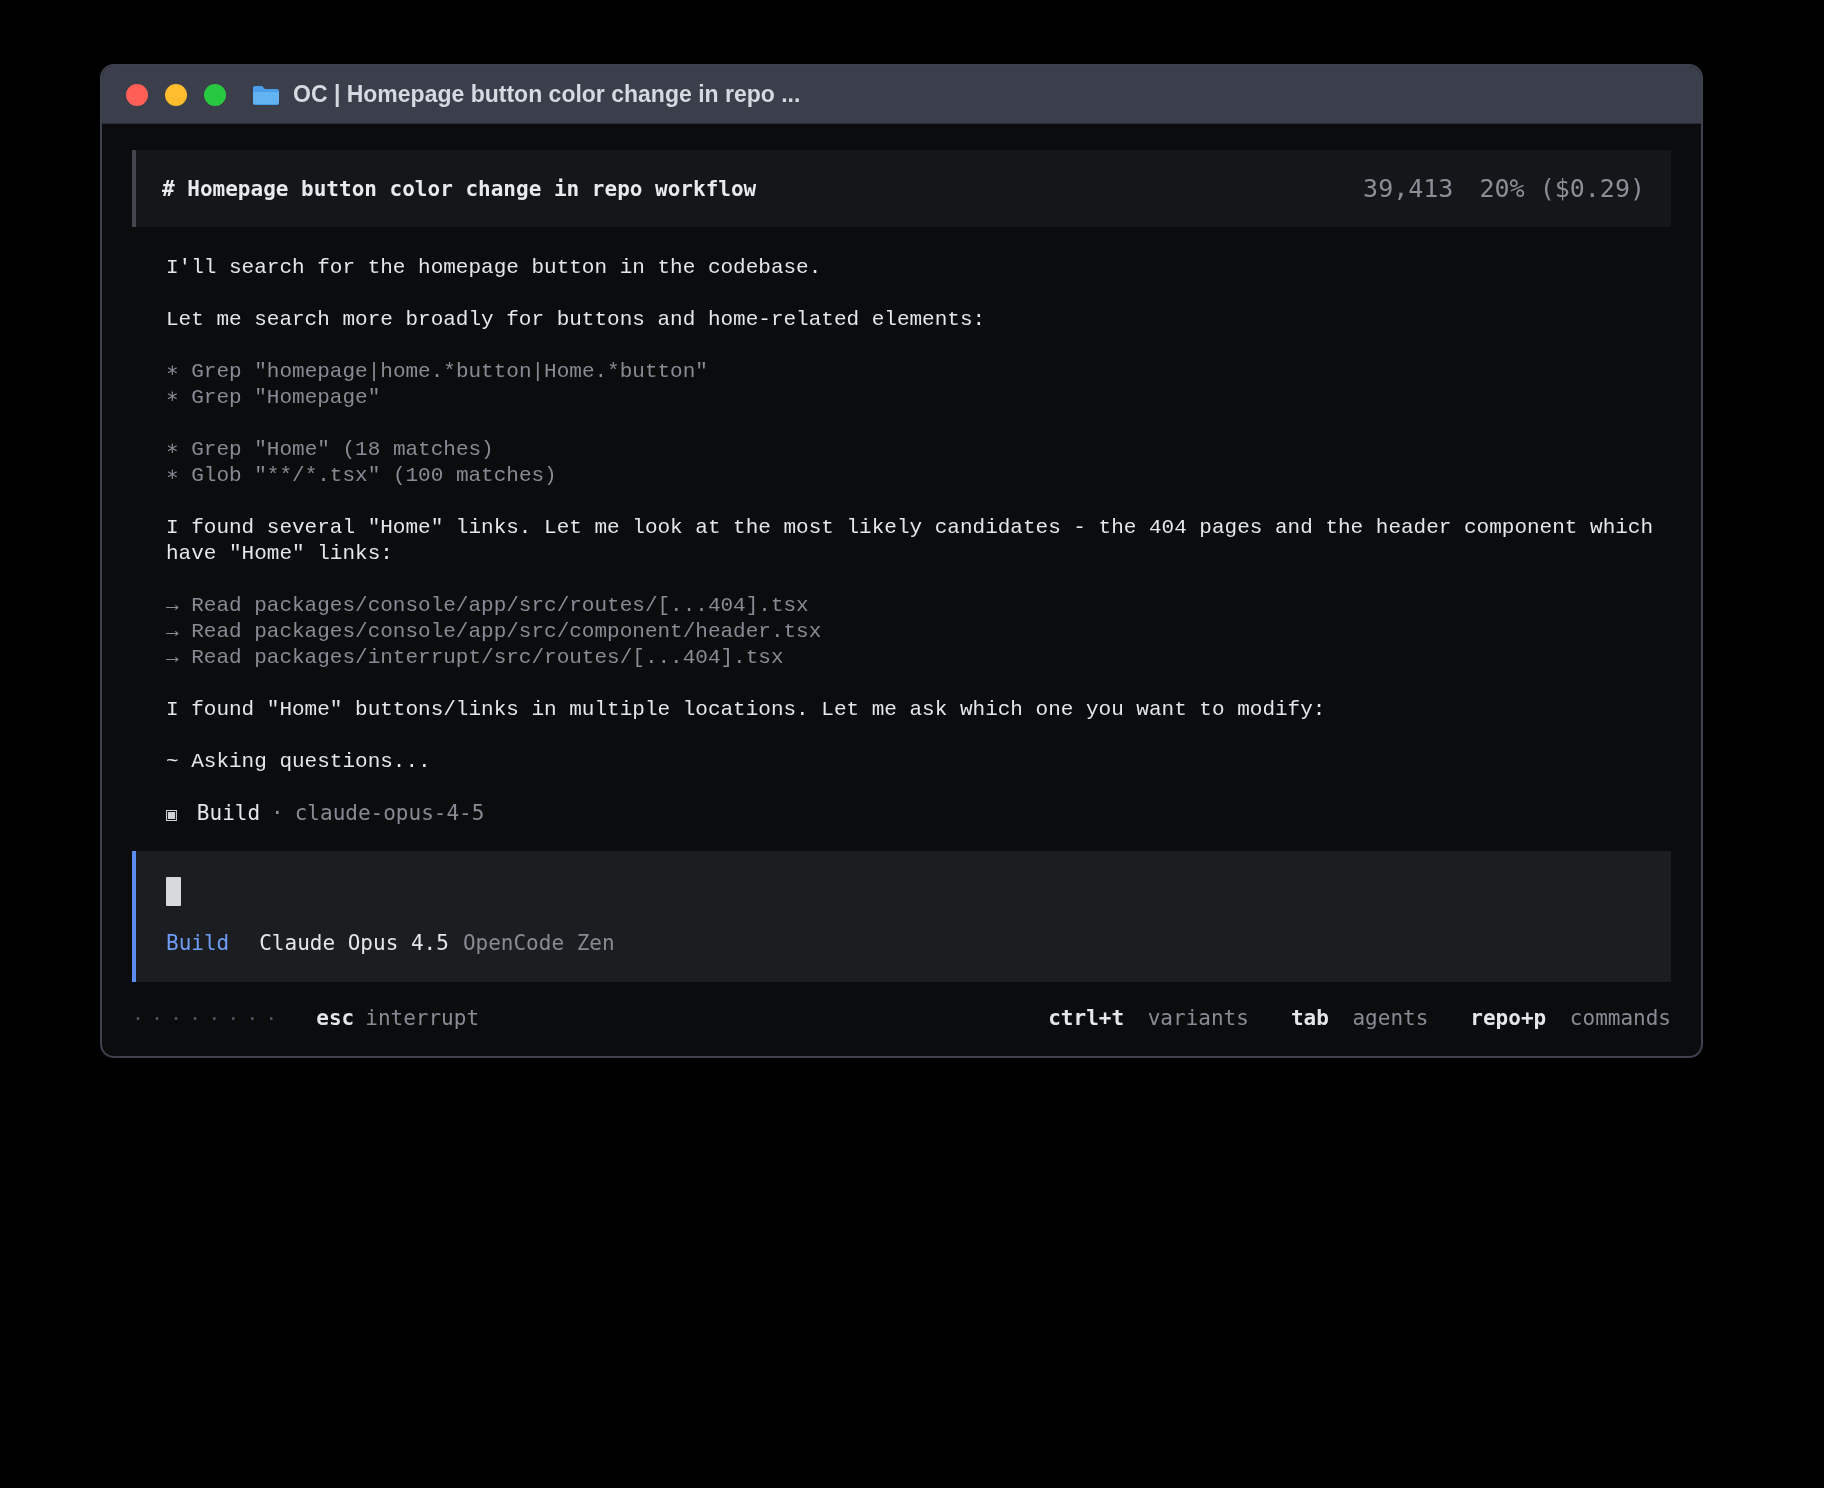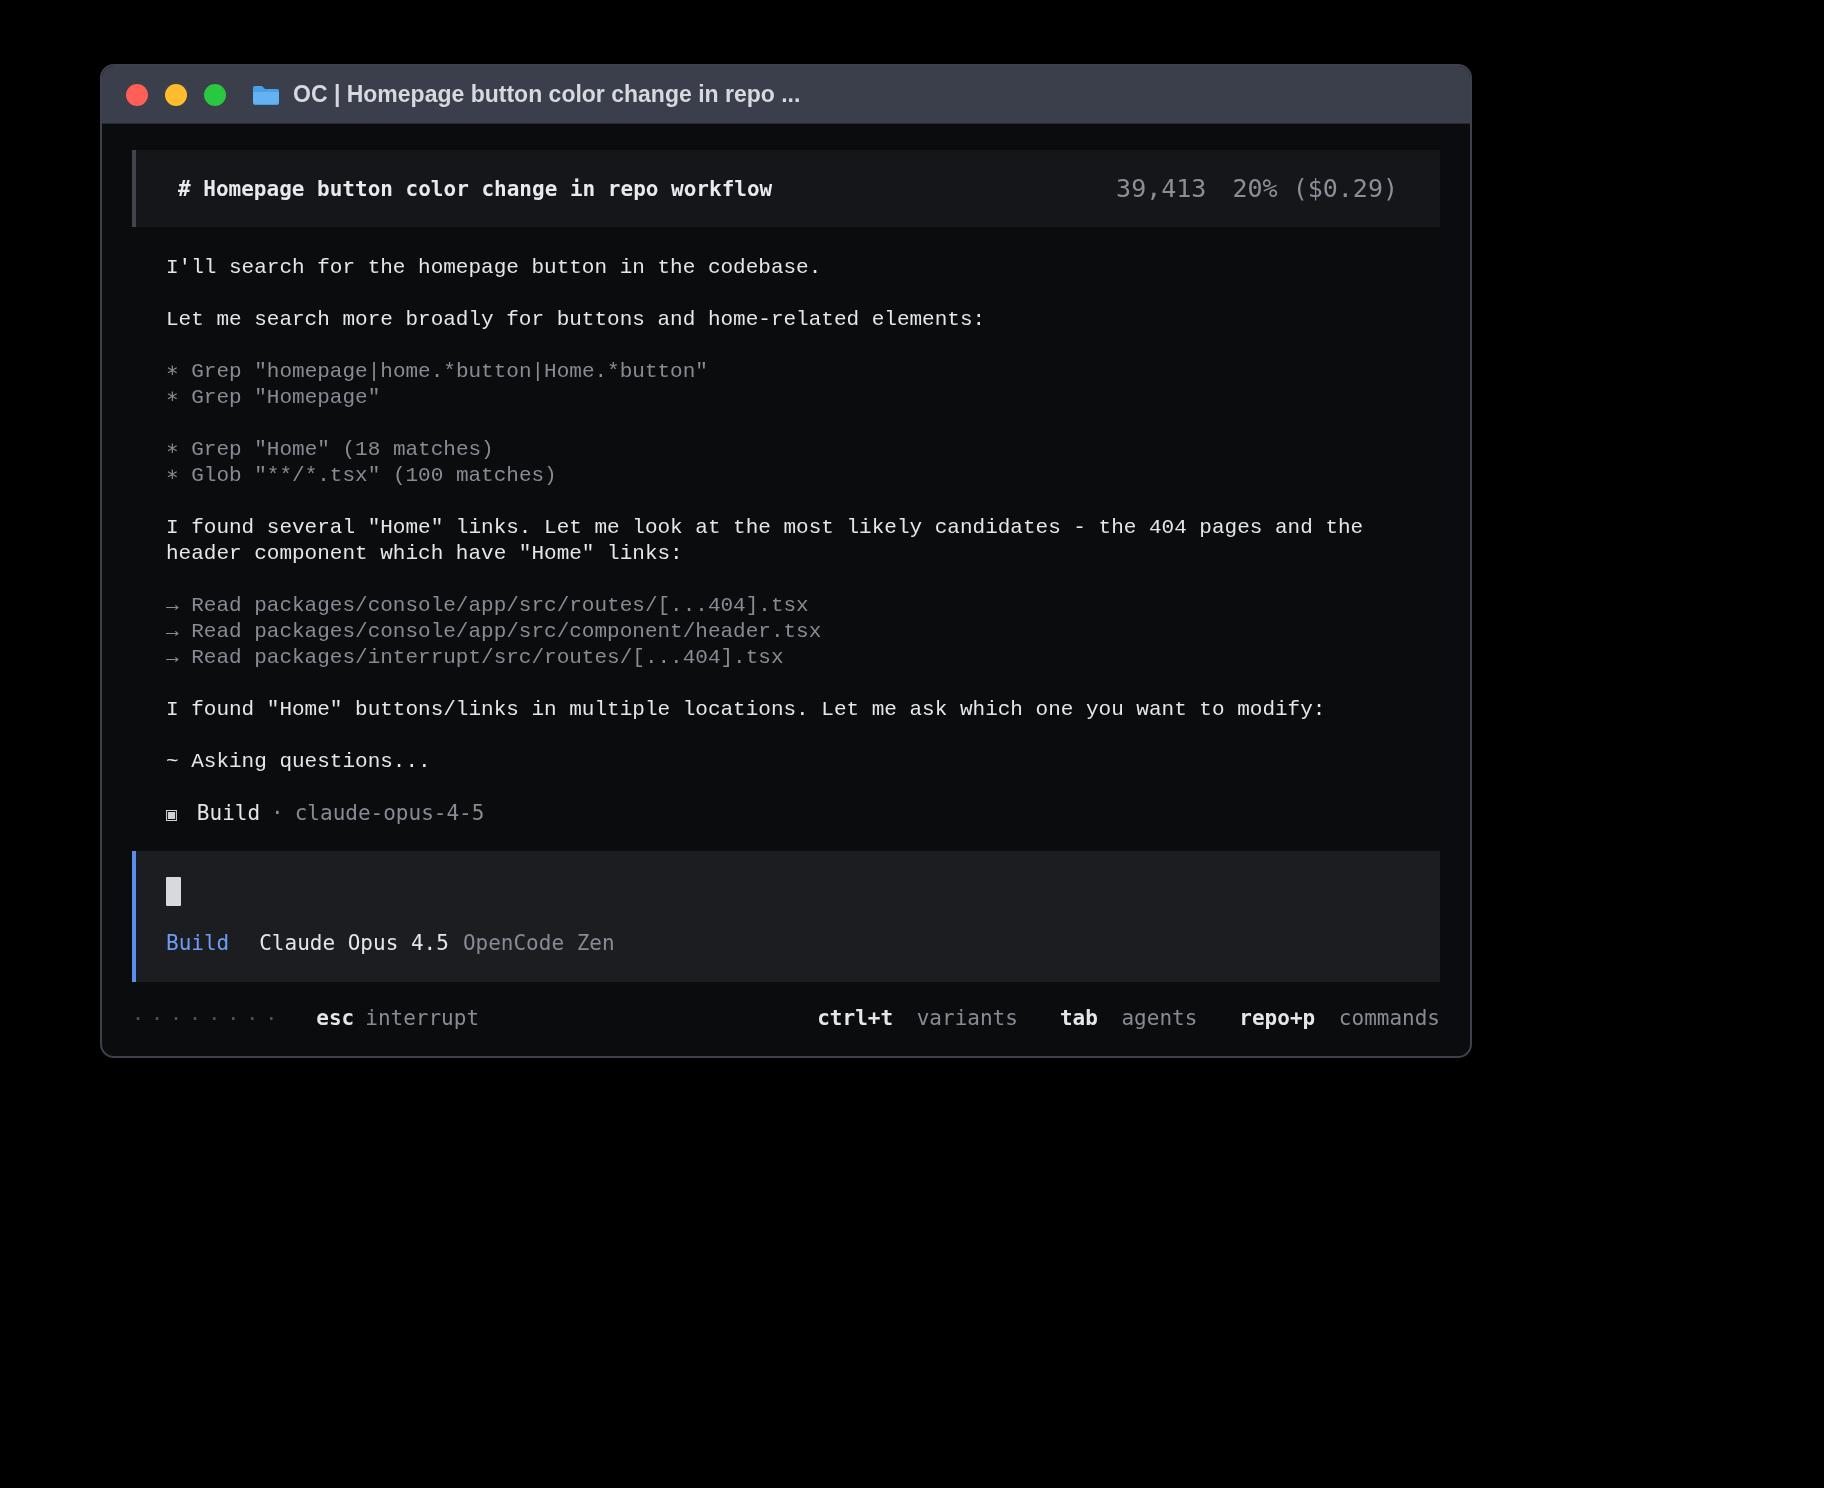--- a/index.html
+++ b/index.html
@@ -6,21 +6,21 @@
   html, body { width: 1824px; height: 1488px; }
   body {
     background: #000000;
     position: relative;
     font-family: "DejaVu Sans Mono", monospace;
   }
   .window {
     position: absolute;
     left: 100px;
     top: 64px;
-    width: 1372px;
+    width: 1603px;
     background: #0b0c0e;
     border: 2px solid #3e414d;
     border-radius: 14px;
     overflow: hidden;
   }
   
   .titlebar {
     height: 58px;
     background: #3b3e4b;
     border-bottom: 1px solid #2a2c35;
@@ -41,21 +41,21 @@
     font-size: 23px;
     color: #d6d9df;
     white-space: nowrap;
     overflow: hidden;
   }
   
   .body { padding: 26px 30px 26px 30px; }
 
   .block {
     border-left: 4px solid #42454e;
-    padding: 24px 42px;
+    padding: 24px 26px;
   }
   .session-header {
     background: #15161a;
     display: flex;
     justify-content: space-between;
     align-items: center;
     margin-bottom: 28px;
   }
   .session-title {
     font-weight: bold;

